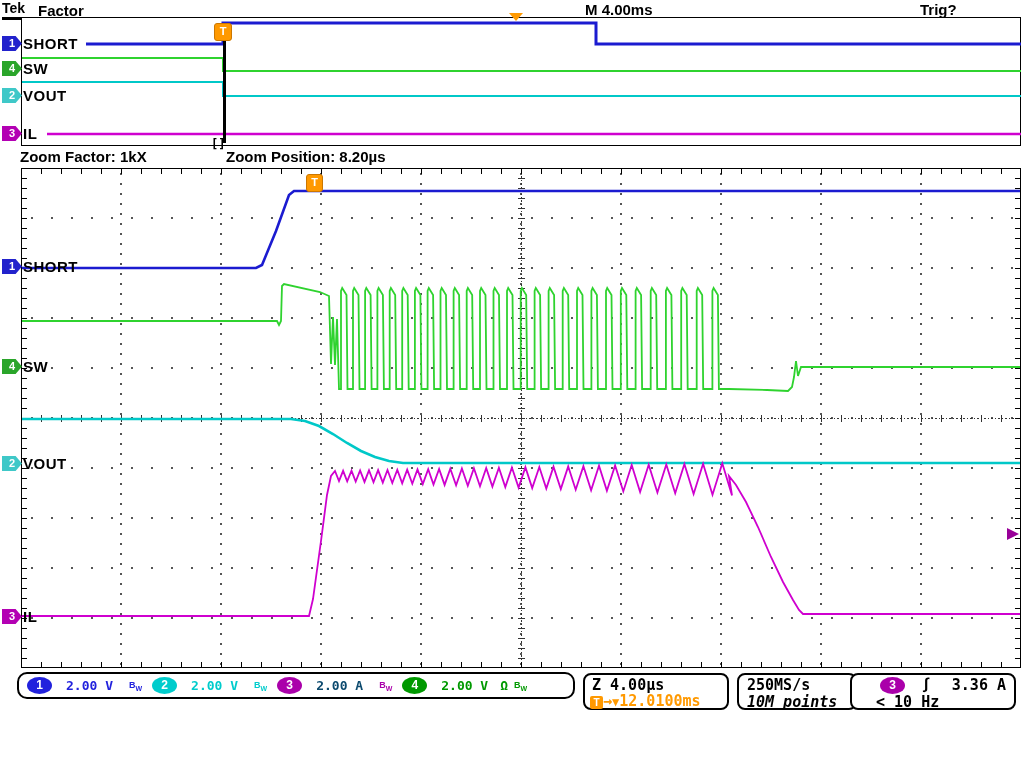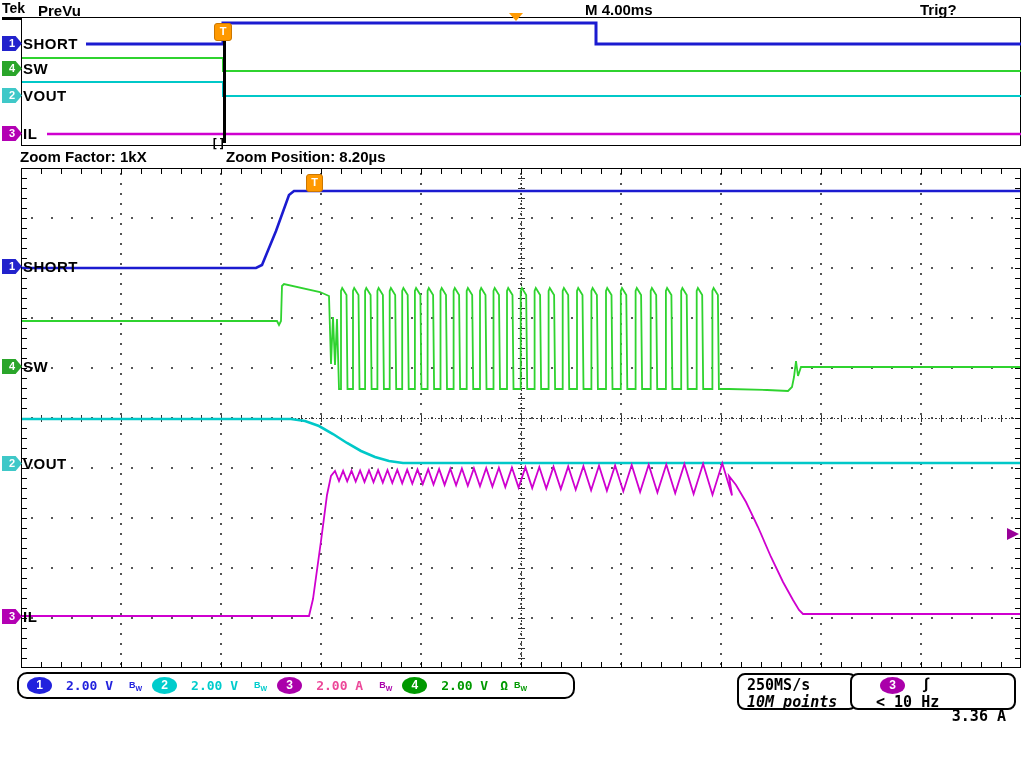--- a/index.html
+++ b/index.html
@@ -58,21 +58,21 @@
   .torange{color:#ff9900;}
   .ticon{display:inline-block;width:13px;height:13px;background:#ff9900;border-radius:2px;
     color:#fff;font-weight:bold;font-size:10px;text-align:center;line-height:13px;}
 </style>
 </head>
 <body>
 
 <div id="screen">
 
   <div class="abs" style="left:2px;top:0px;font-weight:bold;font-size:14px;border-bottom:3px solid #000;line-height:17px;">Tek</div>
-  <div class="abs blab" style="left:38px;top:2px;">PreVu</div>
+  <div class="abs blab" style="left:38px;top:2px;">Factor</div>
   <div class="abs blab" style="left:585px;top:1px;">M 4.00ms</div>
   <div class="abs blab" style="left:920px;top:1px;text-align:right;">Trig?</div>
 
   <div class="winbox" style="left:21px;top:17px;width:1000px;height:129px;">
     <svg class="wave" width="1000" height="129" viewBox="0 0 1000 129">
       <path id="ov-sw" fill="none" stroke-width="2" d="M0,40 L201,40 L201,53 L999,53" stroke="#2fd32f"></path>
       <path id="ov-vout" fill="none" stroke-width="2" d="M0,64 L201,64 L201,78 L999,78" stroke="#00c8c8"></path>
       <path id="ov-il" fill="none" stroke-width="2.5" d="M25,116 L999,116" stroke="#cf00cf"></path>
       <path id="ov-short" fill="none" stroke-width="3" d="M64,26 L201,26 L201,5 L574,5 L574,26 L999,26" stroke="#1b1bd0"></path>
       <rect id="ov-trigline" y="8" width="3" height="117" fill="#000" x="201"></rect>
@@ -127,35 +127,41 @@
 
   <div class="sbox" style="left:17px;top:672px;width:558px;height:27px;">
     <div style="display:flex;align-items:center;height:100%;padding:0 8px;gap:6px;">
       <span class="oval" id="ov1" style="background: rgb(34, 34, 221);">1</span>
       <span class="rdval" id="rd1" style="margin-left: 8px; color: rgb(34, 34, 221);">2.00 V</span>
       <span class="bw" id="bw1" style="margin-left: 10px; color: rgb(34, 34, 221);"><span>B</span><sub>W</sub></span>
       <span class="oval" id="ov2" style="margin-left: 4px; background: rgb(0, 204, 204);">2</span>
       <span class="rdval" id="rd2" style="margin-left: 8px; color: rgb(0, 204, 204);">2.00 V</span>
       <span class="bw" id="bw2" style="margin-left: 10px; color: rgb(0, 204, 204);"><span>B</span><sub>W</sub></span>
       <span class="oval" id="ov3" style="margin-left: 4px; background: rgb(170, 0, 170);">3</span>
-      <span class="rdval" id="rd3" style="margin-left: 8px; color: #ec4899;">2.00 A</span>
+      <span class="rdval" id="rd3" style="margin-left: 8px; color: #0c4a6e;">2.00 A</span>
       <span class="bw" id="bw3" style="margin-left: 10px; color: rgb(170, 0, 170);"><span>B</span><sub>W</sub></span>
       <span class="oval" id="ov4" style="margin-left: 4px; background: rgb(0, 153, 0);">4</span>
       <span class="rdval" id="rd4" style="margin-left: 8px; color: rgb(0, 153, 0);">2.00 V</span>
       <span class="rdval" id="rdohm" style="margin-left: 6px; color: rgb(0, 153, 0);">Ω</span>
       <span class="bw" id="bw4" style="color: rgb(0, 153, 0);"><span>B</span><sub>W</sub></span>
     </div>
   </div>
 
+  <div class="sbox" style="left:583px;top:673px;width:146px;height:37px;border-radius:8px;">
+    <div class="sline" style="position:absolute;left:7px;top:1px;">Z 4.00µs</div>
+    <div style="position:absolute;left:5px;top:17px;white-space:nowrap;">
+      <span class="ticon">T</span><span class="sline torange">→</span><span class="sline torange" style="font-size:12px;">▼</span><span class="sline torange">12.0100ms</span>
+    </div>
+  </div>
 
   <div class="sbox" style="left:737px;top:673px;width:120px;height:37px;border-radius:8px;">
     <div class="sline" style="position:absolute;left:8px;top:1px;">250MS/s</div>
     <div class="sline" style="position:absolute;left:8px;top:18px;font-style:italic;">10M points</div>
   </div>
 
   <div class="sbox" style="left:850px;top:673px;width:166px;height:37px;border-radius:8px;">
     <span class="oval" id="trg-oval" style="position: absolute; left: 28px; top: 2px; background: rgb(170, 0, 170);">3</span>
     <span style="position:absolute;left:72px;top:0px;font-weight:bold;font-style:italic;font-size:16px;">∫</span>
-    <span class="sline" style="position:absolute;right:8px;top:1px;margin-top:31px;">3.36 A</span>
+    <span class="sline" style="position:absolute;right:8px;top:1px;">3.36 A</span>
     <span class="sline" style="position:absolute;left:24px;top:18px;">&lt; 10 Hz</span>
   </div>
 
 </div>
 
 </body></html>

